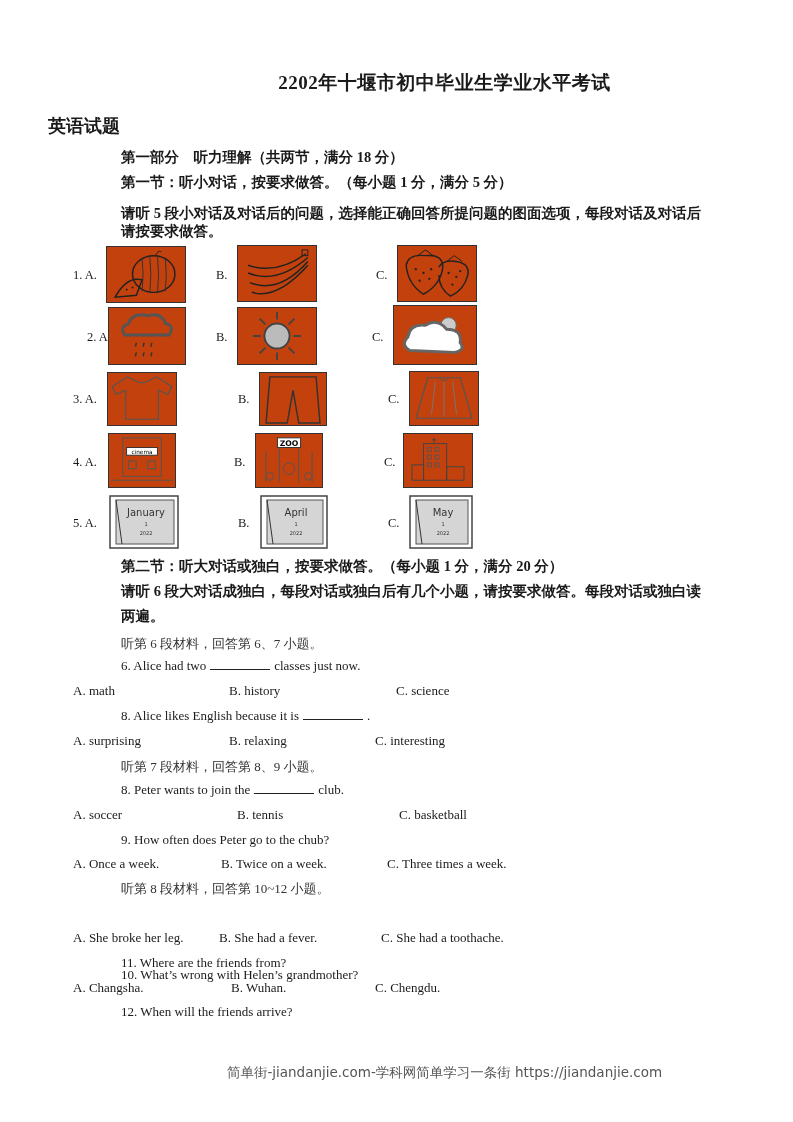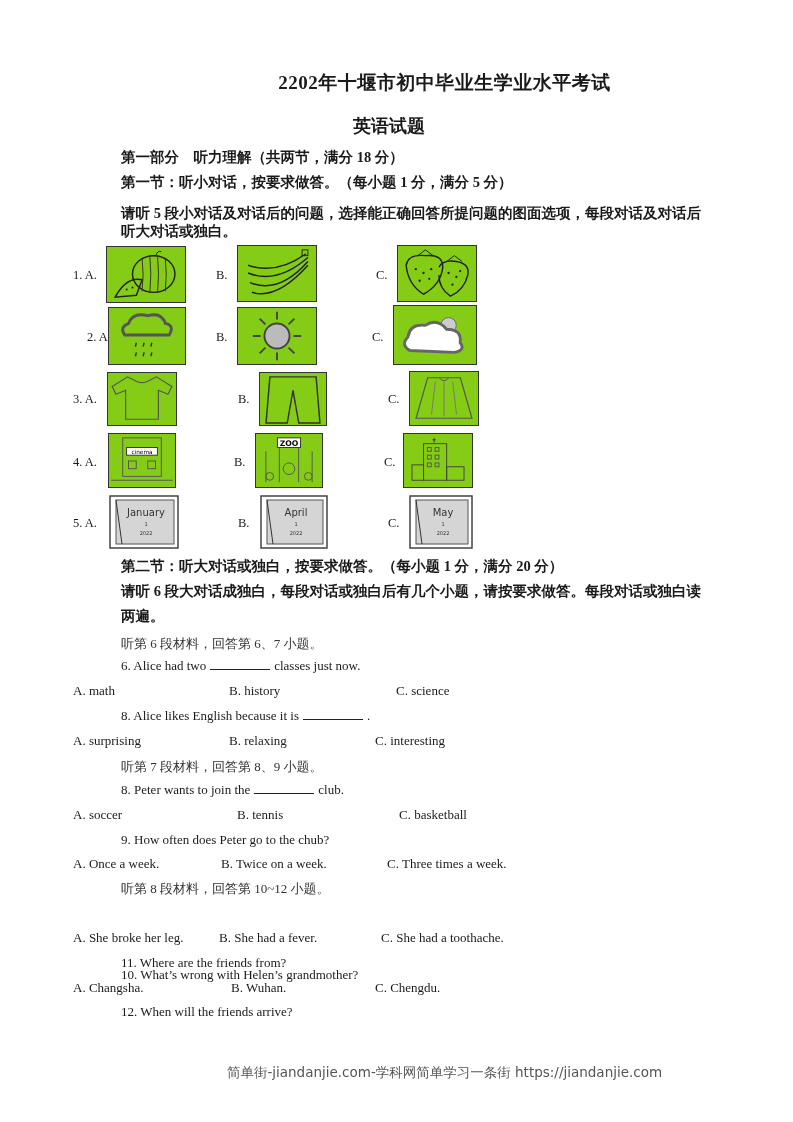--- a/index.html
+++ b/index.html
@@ -1,42 +1,42 @@
 <!DOCTYPE html>
 <html><head>
 <meta charset="utf-8">
 <style>
   html, body { margin: 0; padding: 0; background: #ffffff; }
   body { width: 793px; height: 1122px; position: relative; overflow: hidden;
          font-family: "Liberation Serif", "DejaVu Serif", serif; color: #1a1a1a; }
   .abs { position: absolute; padding-left: 48px; }
   .title { left: 0; width: 793px; text-align: center; font-weight: bold; font-size: 19px; top: 70px; letter-spacing: 0.5px; }
-  .subtitle { left: 0; width: 682px; text-align: center; font-weight: bold; font-size: 18px; top: 114px; }
+  .subtitle { left: 0; width: 682px; font-weight: bold; font-size: 18px; top: 114px; }
   .bold-line { left: 73px; font-weight: bold; font-size: 14.5px; white-space: nowrap; }
   .line { left: 73px; font-size: 13px; white-space: nowrap; }
   .cn-light { color: #333; }
   .opt { position: absolute; font-size: 13px; white-space: nowrap; }
   .pic-label { position: absolute; font-size: 12.5px; }
-  .pic { position: absolute; border: 1.5px solid #333; background: #84cc16; box-sizing: border-box; overflow: hidden; }
+  .pic { position: absolute; border: 1.5px solid #333; background: #c2410c; box-sizing: border-box; overflow: hidden; }
   .pic svg { width: 100%; height: 100%; display: block; }
   .blank { display: inline-block; width: 60px; border-bottom: 1px solid #222; height: 10px; margin: 0 4px; }
   .footer { left: 0; width: 793px; text-align: center; font-family: "DejaVu Sans", sans-serif; font-size: 13.5px; color: #555; top: 1064px; }
 </style>
 </head>
 <body>
 
 <div>
 
   <div class="abs title">2202年十堰市初中毕业生学业水平考试</div>
   <div class="abs subtitle">英语试题</div>
 
   <div class="abs bold-line" style="top:148px;">第一部分　听力理解（共两节，满分 18 分）</div>
   <div class="abs bold-line" style="top:173px;">第一节：听小对话，按要求做答。（每小题 1 分，满分 5 分）</div>
   <div class="abs bold-line" style="top:204px;">请听 5 段小对话及对话后的问题，选择能正确回答所提问题的图面选项，每段对话及对话后</div>
-  <div class="abs bold-line" style="top:222px;">听大对话或独白。</div>
+  <div class="abs bold-line" style="top:222px;">请按要求做答。</div>
 
   <div class="pic-label" style="left:73px; top:268px;">1. A.</div>
   <div class="pic" style="left:106px; top:246px; width:80px; height:57px;">
     <svg viewBox="0 0 80 57">
         <ellipse cx="48" cy="28" rx="22" ry="19" fill="none" stroke="#222" stroke-width="1.5"></ellipse>
         <path d="M36 12 Q38 28 36 46 M44 10 Q46 28 44 47 M52 10 Q54 28 52 47 M60 12 Q62 28 60 46" stroke="#333" fill="none" stroke-width="1"></path>
         <path d="M8 52 Q20 30 36 34 L30 50 Z" fill="none" stroke="#222" stroke-width="1.5"></path>
         <circle cx="20" cy="44" r="1" fill="#222"></circle>
         <circle cx="26" cy="42" r="1" fill="#222"></circle>
         <path d="M50 9 Q52 3 56 5" stroke="#222" fill="none"></path>

